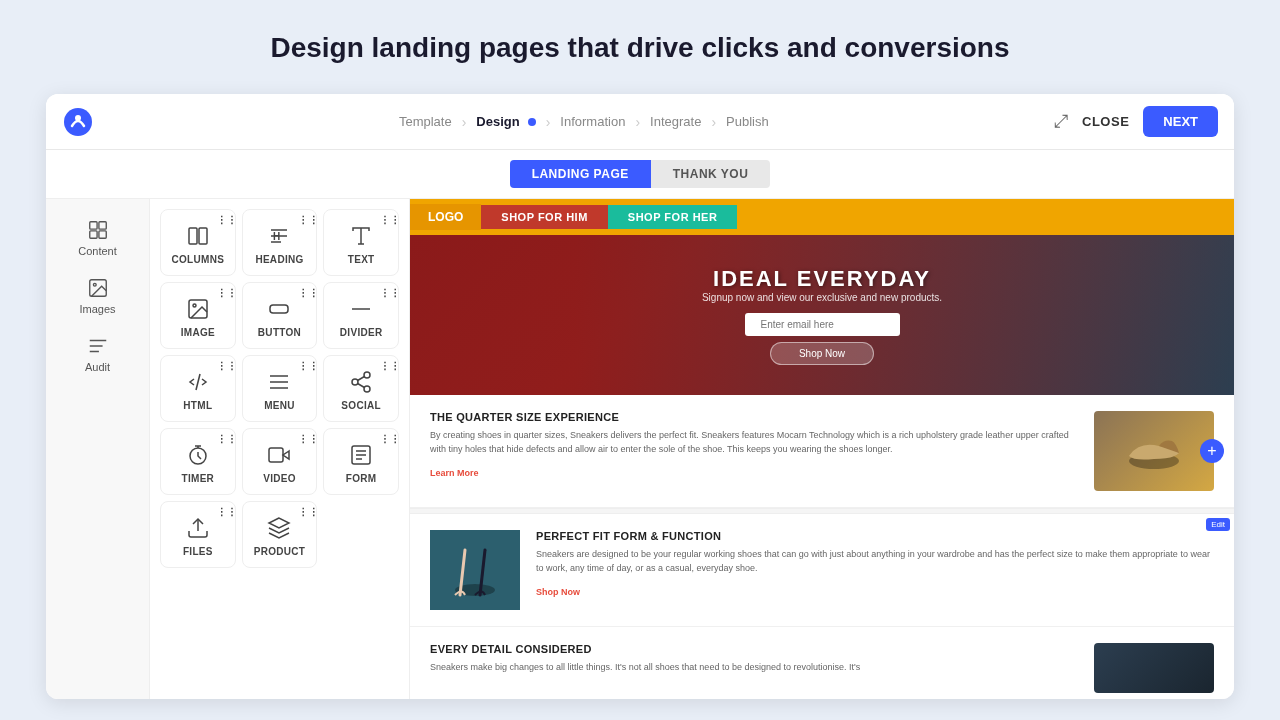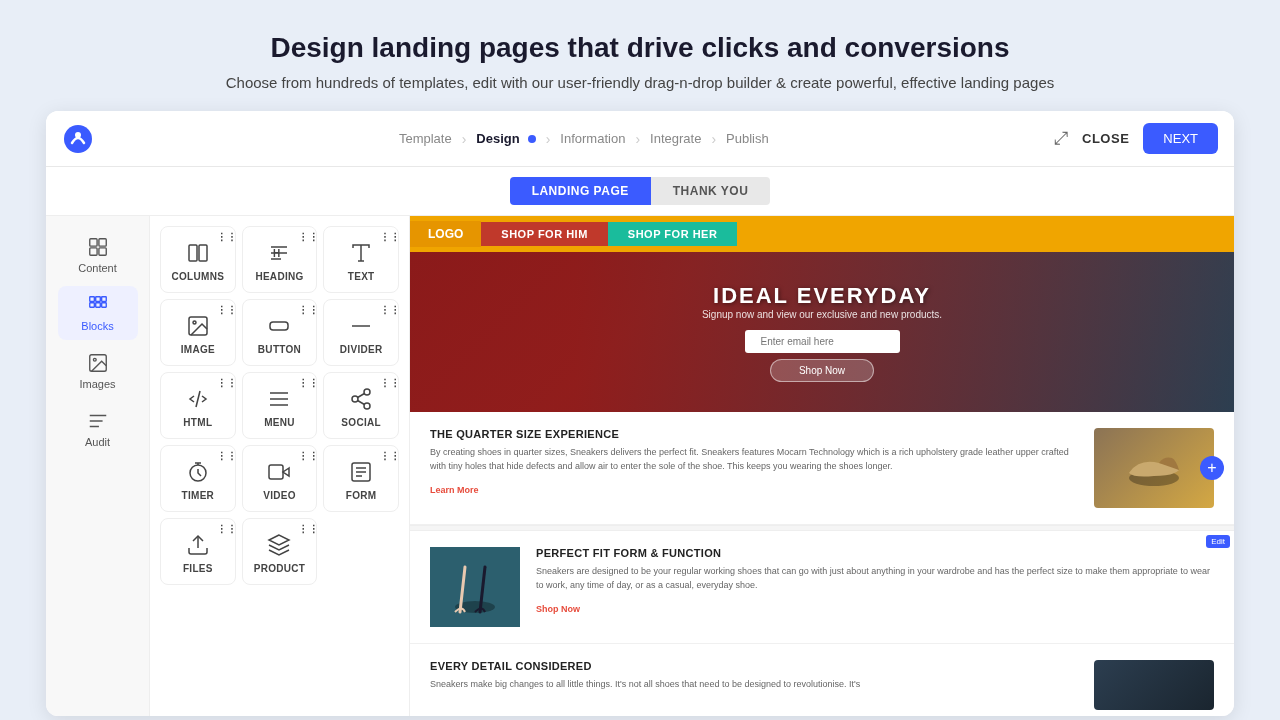--- a/index.html
+++ b/index.html
@@ -98,21 +98,21 @@
       cursor: pointer;
       letter-spacing: 0.5px;
     }
     .next-btn {
       background: #3b5bff;
       color: white;
       border: none;
       padding: 8px 20px;
       border-radius: 6px;
       font-size: 13px;
-      font-weight: 400;
+      font-weight: 700;
       cursor: pointer;
     }
 
     
     .tab-bar {
       display: flex;
       justify-content: center;
       gap: 0;
       padding: 10px 0;
       background: white;
@@ -421,21 +421,20 @@
       background: #f5f5f5;
       border-top: 1px solid #eee;
       border-bottom: 1px solid #eee;
     }
   </style>
 </head>
 <body>
 
 <div class="top-section">
   <h1>Design landing pages that drive clicks and conversions</h1>
-  <p>Choose from hundreds of templates, edit with our user-friendly drag-n-drop builder &amp; create powerful, effective landing pages</p>
 </div>
 
 <div class="main-container">
 
   <div class="nav-header">
 
     <svg class="logo-icon" viewBox="0 0 32 32" fill="none">
       <circle cx="16" cy="16" r="14" fill="#3b5bff"></circle>
       <path d="M10 20 Q16 10 22 20" stroke="white" stroke-width="2.5" fill="none" stroke-linecap="round"></path>
       <circle cx="16" cy="12" r="3" fill="white"></circle>
@@ -483,31 +482,20 @@
       <div class="sidebar-item">
         <svg viewBox="0 0 24 24" fill="none" stroke="#555" stroke-width="1.5">
           <rect x="3" y="3" width="8" height="8" rx="1"></rect>
           <rect x="13" y="3" width="8" height="8" rx="1"></rect>
           <rect x="3" y="13" width="8" height="8" rx="1"></rect>
           <rect x="13" y="13" width="8" height="8" rx="1"></rect>
         </svg>
         <span>Content</span>
       </div>
 
-      <div class="sidebar-item active">
-        <svg viewBox="0 0 24 24" fill="none" stroke="#3b5bff" stroke-width="1.5">
-          <rect x="3" y="3" width="5" height="5" rx="0.5"></rect>
-          <rect x="9.5" y="3" width="5" height="5" rx="0.5"></rect>
-          <rect x="16" y="3" width="5" height="5" rx="0.5"></rect>
-          <rect x="3" y="9.5" width="5" height="5" rx="0.5"></rect>
-          <rect x="9.5" y="9.5" width="5" height="5" rx="0.5"></rect>
-          <rect x="16" y="9.5" width="5" height="5" rx="0.5"></rect>
-        </svg>
-        <span>Blocks</span>
-      </div>
 
 
       <div class="sidebar-item">
         <svg viewBox="0 0 24 24" fill="none" stroke="#555" stroke-width="1.5">
           <rect x="3" y="3" width="18" height="18" rx="2"></rect>
           <circle cx="8.5" cy="8.5" r="1.5"></circle>
           <path d="M21 15l-5-5L5 21"></path>
         </svg>
         <span>Images</span>
       </div>

